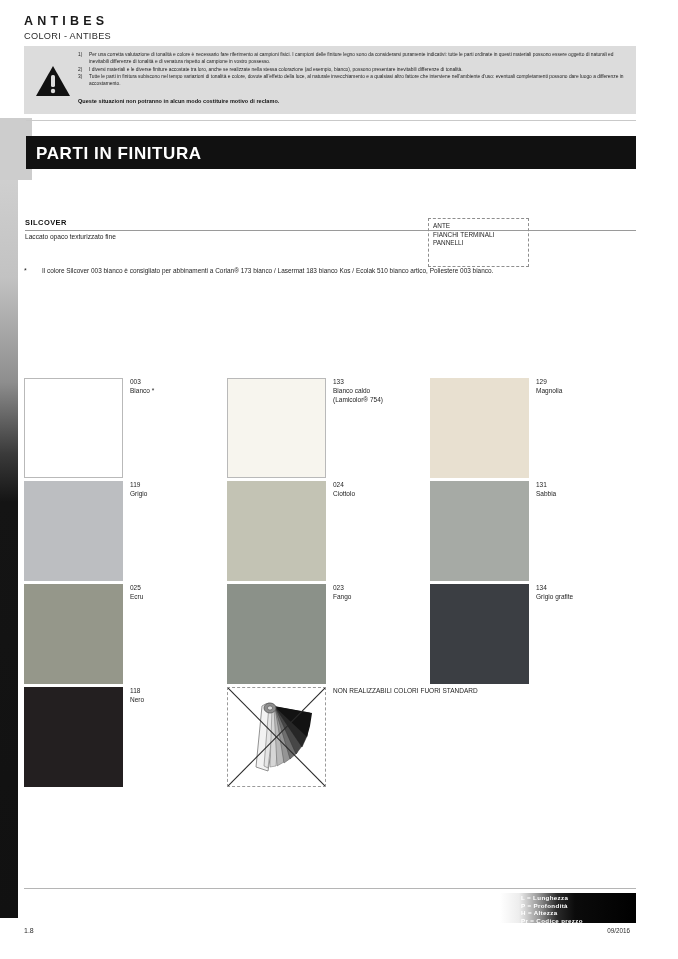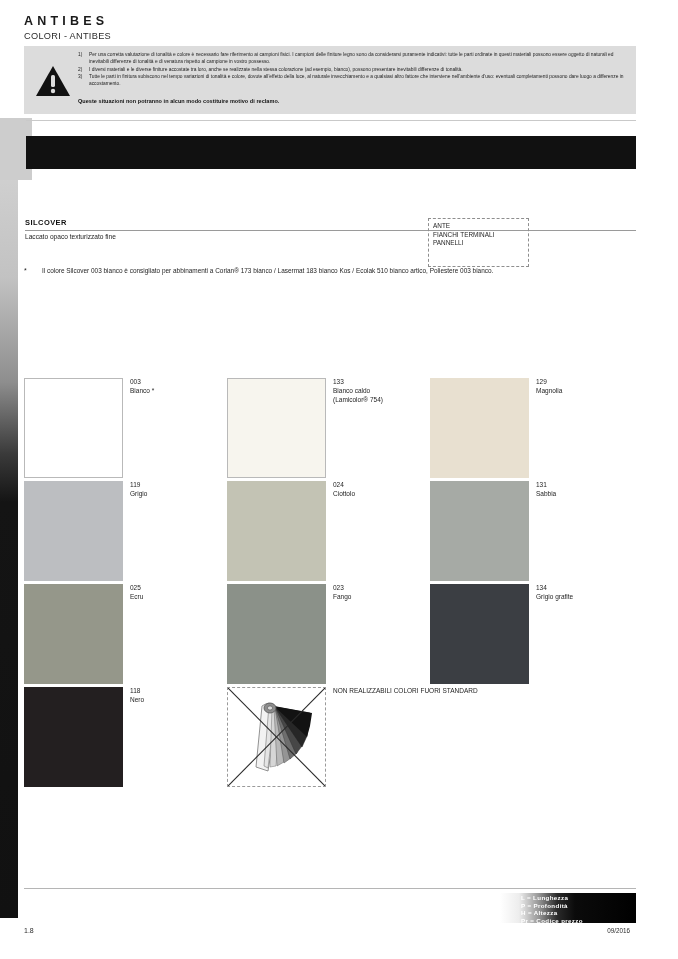--- a/index.html
+++ b/index.html
@@ -346,20 +346,21 @@
       <div class="notice-row">
         <span class="notice-num">3)</span>
         <span class="notice-txt">Tutte le parti in finitura subiscono nel tempo variazioni di tonalità e colore, dovute all'effetto della luce, al naturale invecchiamento e a qualsiasi altro fattore che interviene nell'ambiente d'uso: eventuali completamenti possono dare luogo a differenze in accostamento.</span>
       </div>
     </div>
     <div class="notice-bold">Queste situazioni non potranno in alcun modo costituire motivo di reclamo.</div>
   </div>
 
   <div class="rule-top"></div>
   <div class="section-band"></div>
+  <div class="section-band-title">PARTI IN FINITURA</div>
 
   <div class="finish-name">SILCOVER</div>
   <div class="finish-rule"></div>
   <div class="finish-desc">Laccato opaco texturizzato fine</div>
 
   <div class="applies-box">
     <div class="applies-line">ANTE</div>
     <div class="applies-line">FIANCHI TERMINALI</div>
     <div class="applies-line">PANNELLI</div>
   </div>

